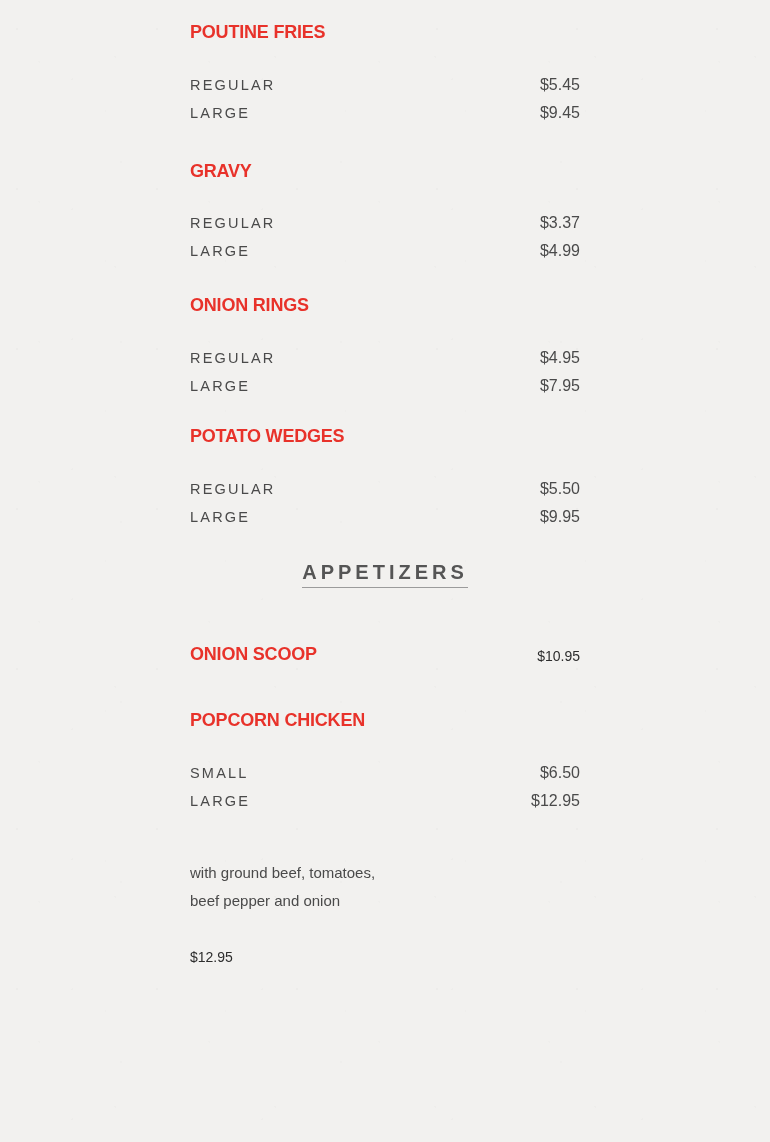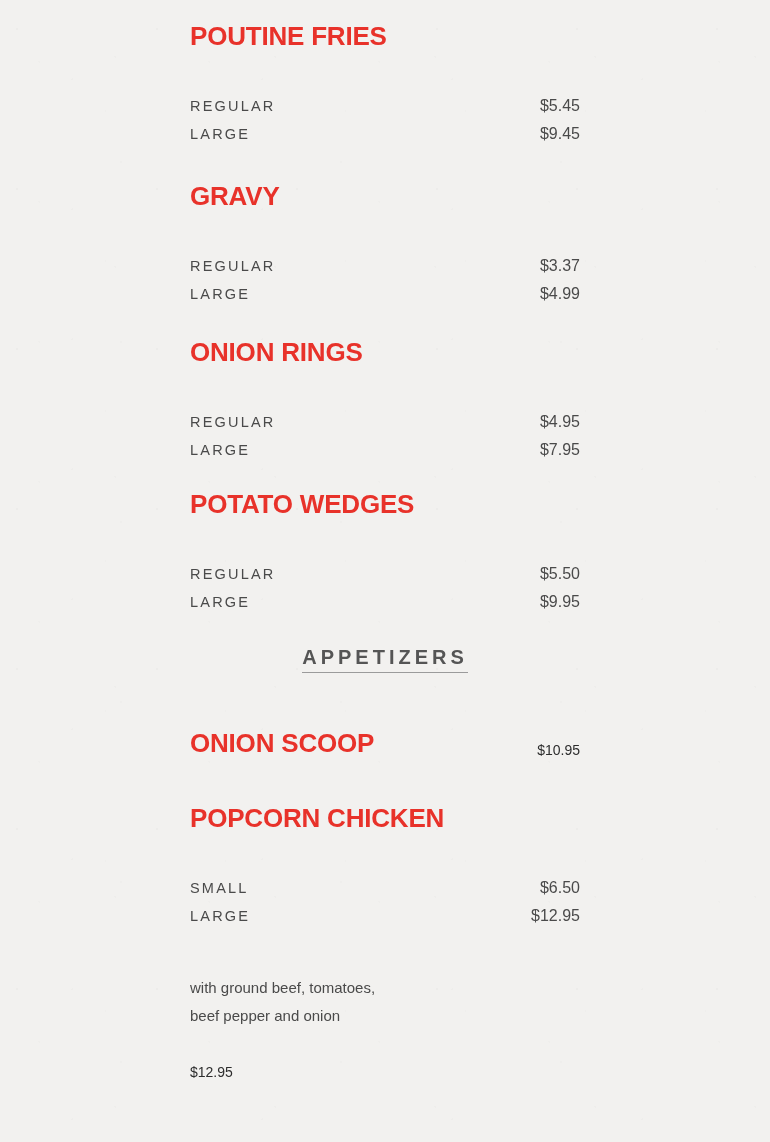--- a/index.html
+++ b/index.html
@@ -34,34 +34,34 @@
 
   .menu {
     position: relative;
     width: 390px;
     margin: 0 auto;
     padding-top: 22px;
     box-sizing: border-box;
   }
 
   .item-title {
-    font-size: 26px;
+    font-size: 18px;
     font-weight: bold;
     color: #e8322a;
     letter-spacing: -0.2px;
     line-height: 1.15;
     margin: 0;
   }
 
   .block {
     margin-bottom: 0;
   }
 
   .rows {
-    margin-top: 40px;
+    margin-top: 28px;
   }
 
   .row {
     display: flex;
     align-items: baseline;
     justify-content: space-between;
     line-height: 28px;
   }
 
   .opt-label {

